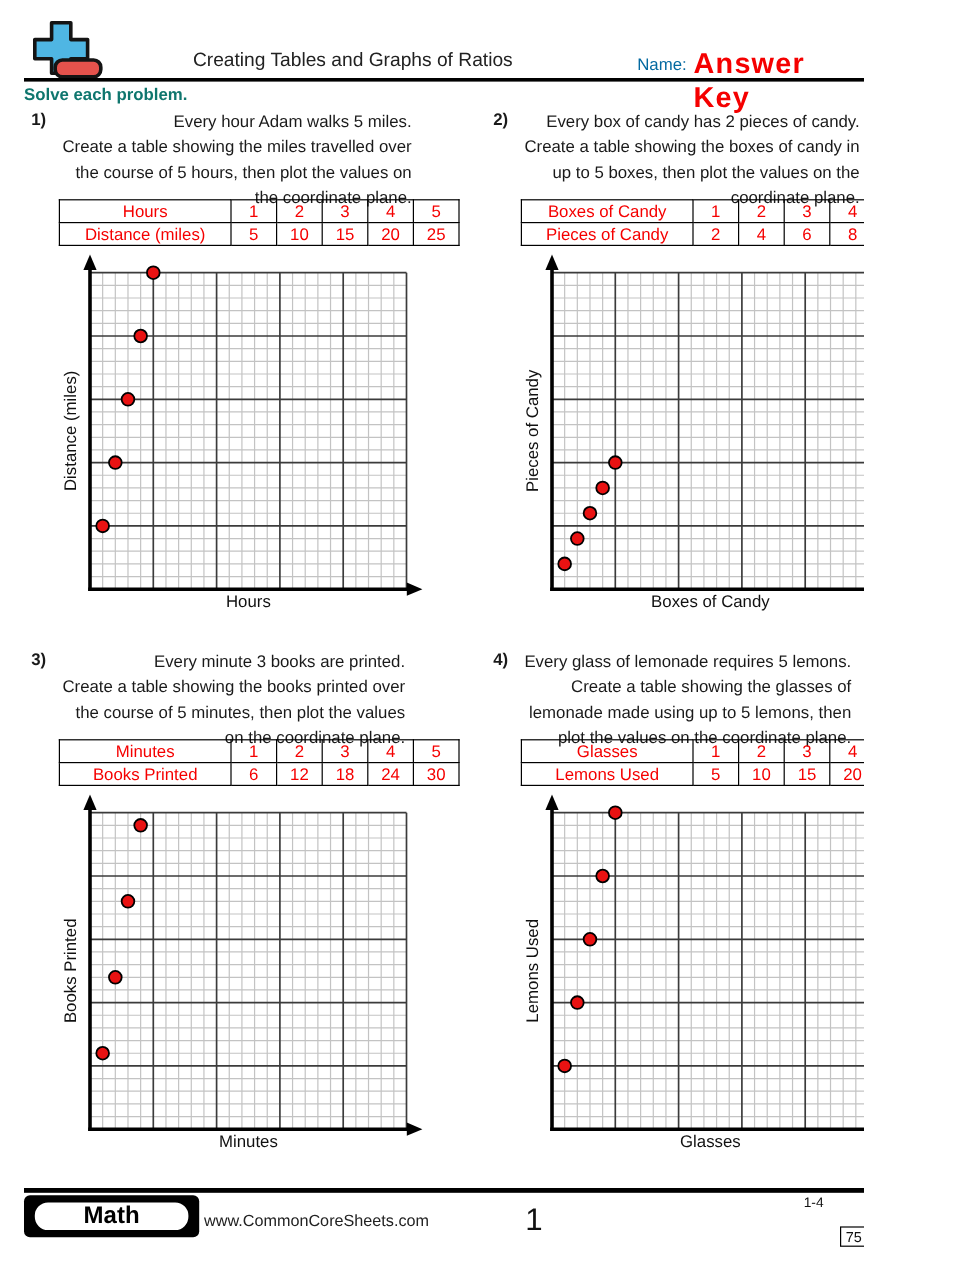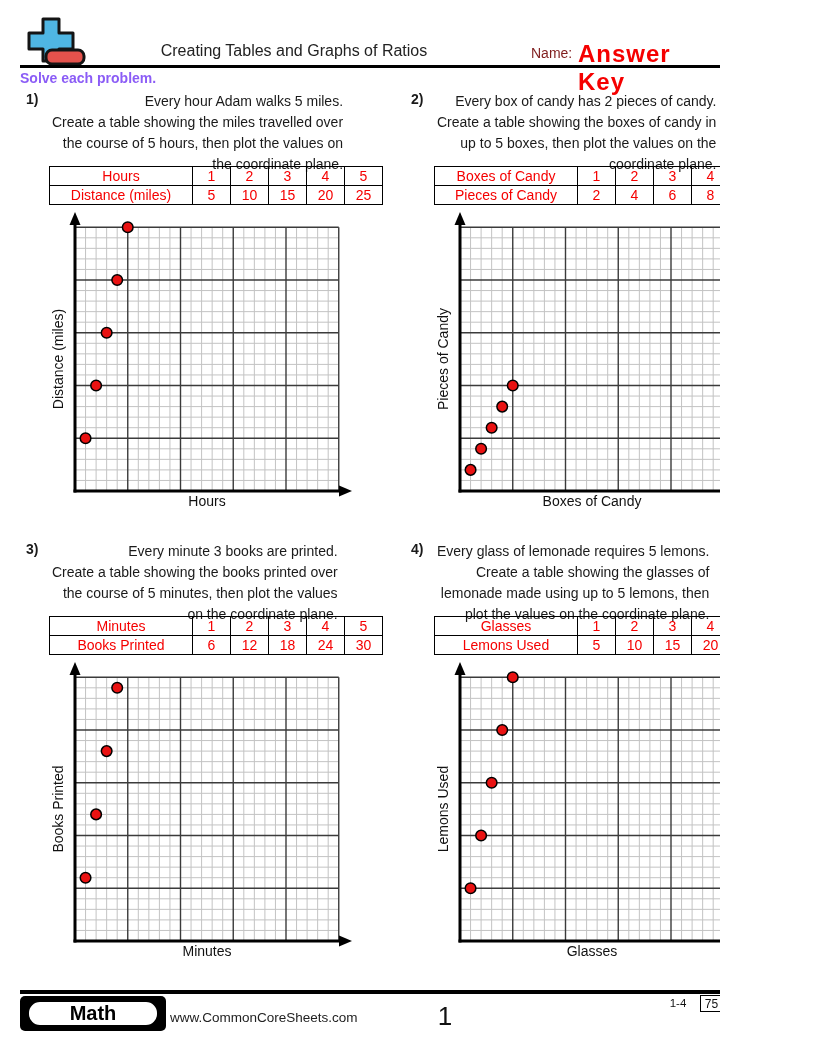--- a/index.html
+++ b/index.html
@@ -3,25 +3,25 @@
 <meta charset="utf-8">
 <style>
   html,body{margin:0;padding:0;background:#fff;}
   .page{position:relative;width:720px;height:1056px;background:#ffffff;overflow:hidden;
         font-family:"Liberation Sans","DejaVu Sans",sans-serif;color:#1a1a1a;}
 
   
   .logo{position:absolute;left:16px;top:12px;}
   .title{position:absolute;left:144px;top:42px;width:300px;text-align:center;
          font-size:16px;color:#222;}
-  .name-label{position:absolute;left:531px;top:45px;font-size:14px;color:#7f1d1d;}
+  .name-label{position:absolute;left:531px;top:45px;font-size:14px;color:#0369a1;}
   .name-value{position:absolute;left:578px;top:40px;font-size:24px;font-weight:bold;
               letter-spacing:1px;color:var(--accent-red,#f50000);}
   .header-rule{position:absolute;left:20px;top:65px;width:776px;height:3px;background:#000;}
-  .instruction{position:absolute;left:20px;top:70px;font-size:14px;font-weight:bold;color:#8b5cf6;}
+  .instruction{position:absolute;left:20px;top:70px;font-size:14px;font-weight:bold;color:#0f766e;}
 
   
   .problem{position:absolute;width:384px;height:452px;font-size:14px;}
   .p1{left:24px;top:90px;} .p2{left:409px;top:90px;}
   .p3{left:24px;top:540px;} .p4{left:409px;top:540px;}
   .pnum{position:absolute;left:2px;top:1px;font-weight:bold;}
   .ptext{position:absolute;left:28px;top:1px;line-height:21px;text-align:right;}
   .rtable{position:absolute;left:25px;top:76px;border-collapse:collapse;
           color:var(--accent-red,#f50000);text-align:center;font-size:14px;table-layout:fixed;}
   .rtable td{border:1.8px solid #000;height:18px;padding:0;width:37px;overflow:hidden;white-space:nowrap;}
@@ -37,21 +37,21 @@
   .badge{position:absolute;left:20px;top:996px;width:146px;height:35px;background:#000;border-radius:5px;}
   .badge-pill{position:absolute;left:7px;top:4px;right:7px;bottom:4px;background:#fff;
               border:2.5px solid #000;border-radius:13px;display:flex;align-items:center;
               justify-content:center;font-size:20px;font-weight:bold;color:#000;}
   .website{position:absolute;left:170px;top:1010px;font-size:13.5px;color:#222;}
   .pageno{position:absolute;left:425px;top:1001px;width:40px;text-align:center;
           font-size:26px;color:#111;}
   .range{position:absolute;left:662px;top:997px;width:32px;text-align:center;font-size:11.5px;color:#111;}
   .scores{position:absolute;left:700px;top:995px;display:flex;gap:1px;}
   .scores span{display:flex;align-items:center;justify-content:center;width:21px;height:15px;
-               border:1.7px solid #000;font-size:12px;color:#111;background:#fff;}
+               border:1.7px solid #000;font-size:12px;color:#111;background:#fff;margin-top:27px;}
 </style>
 </head>
 <body>
 
 <div class="page">
 
   <svg class="logo" width="90" height="56" viewBox="0 0 90 56">
     <path d="M27,7 L43,7 L43,21 L57,21 L57,37 L43,37 L43,49 L27,49 L27,37 L13,37 L13,21 L27,21 Z" fill="#4fb6e3" stroke="#141414" stroke-width="3" stroke-linejoin="round"></path>
     <rect x="30" y="38" width="38" height="14" rx="6" fill="#e4524c" stroke="#141414" stroke-width="3"></rect>
   </svg>

